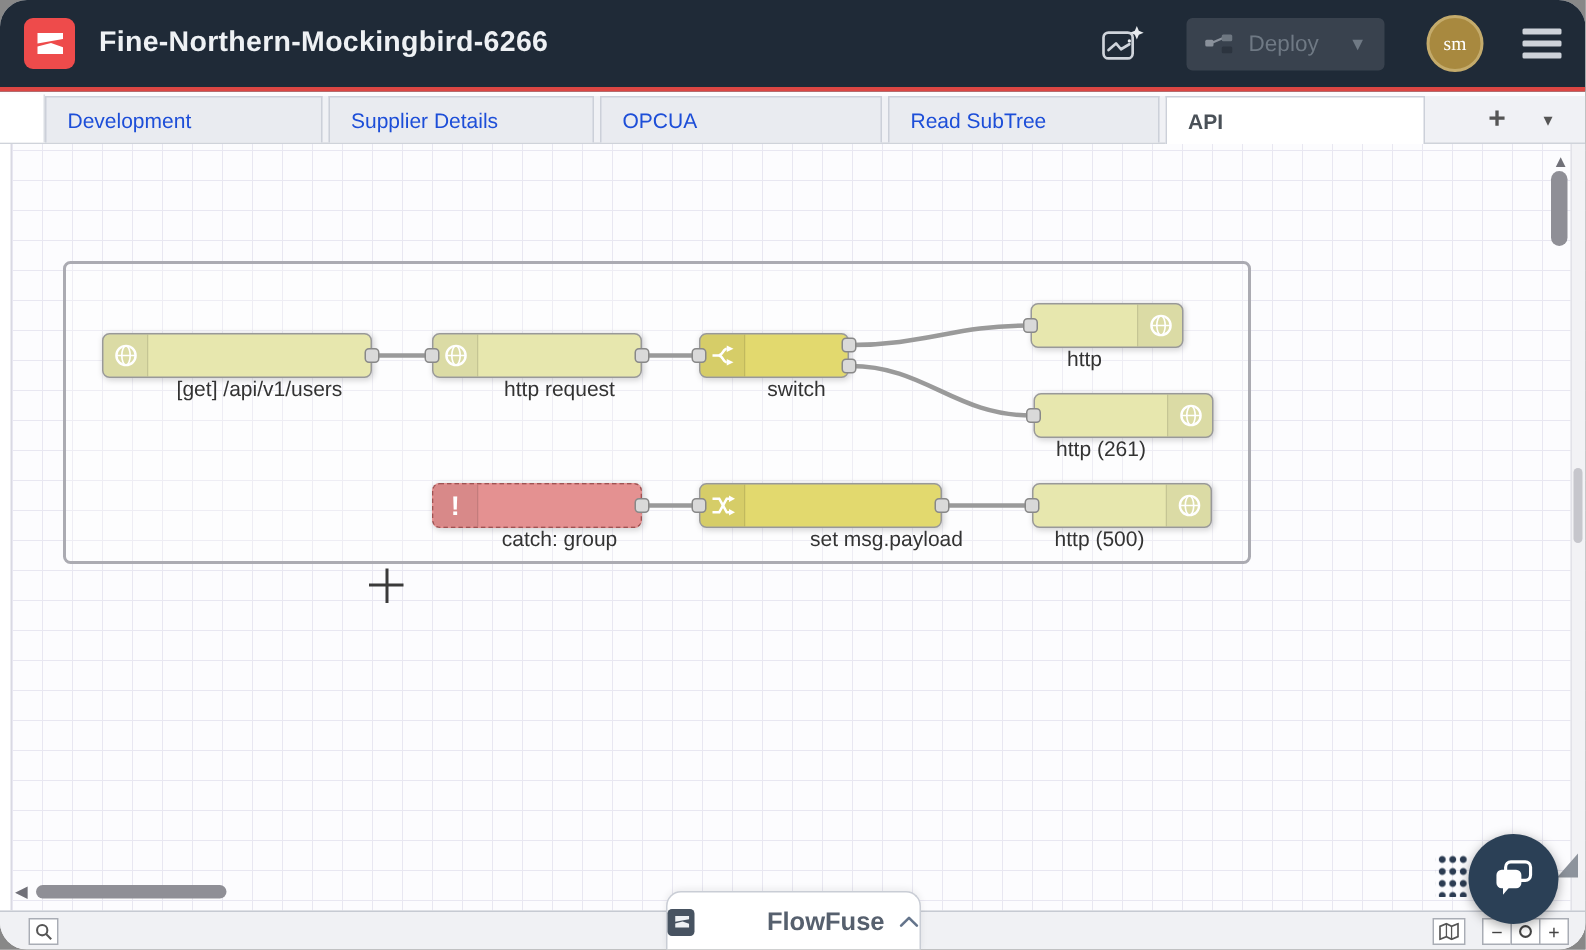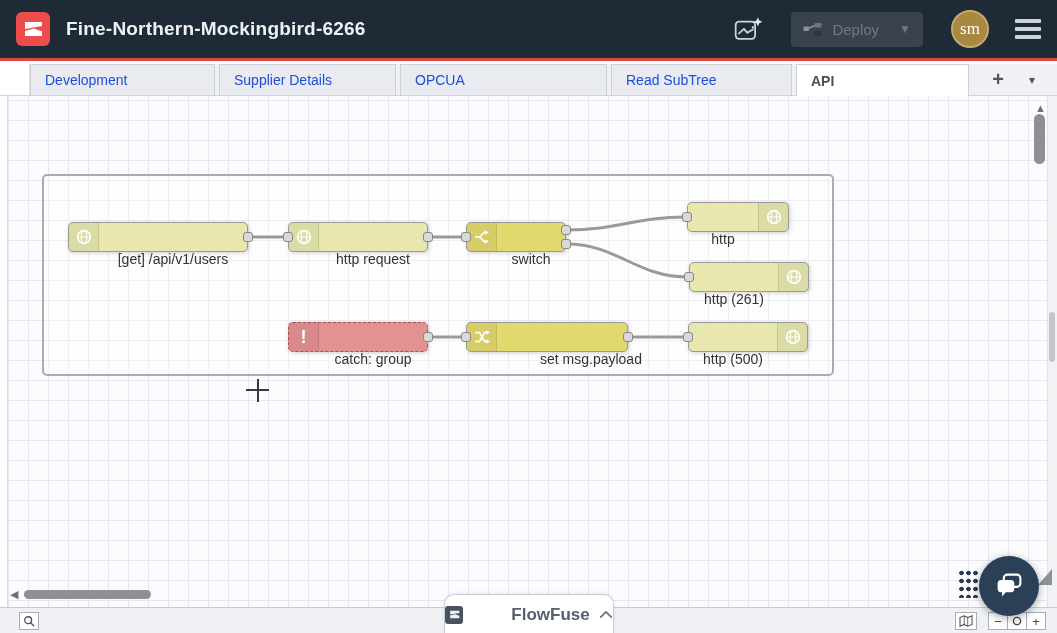--- a/index.html
+++ b/index.html
@@ -1,46 +1,46 @@
 <!DOCTYPE html>
 <html><head>
 <meta charset="utf-8">
 <style>
   html,body{margin:0;padding:0;background:#888;}
   *{box-sizing:border-box;}
   #app{position:relative;width:1057px;height:633px;background:#fcfcfe;overflow:hidden;
-       font-family:"Liberation Sans",sans-serif;}
+       font-family:"Liberation Sans",sans-serif;border-radius:18px;}
 
   
   .header{position:absolute;top:0;left:0;right:0;height:61px;background:#1f2a37;
           border-bottom:3px solid #dc4643;display:flex;align-items:center;padding:0 16px;}
   .logo{width:34px;height:34px;background:#ee4b4b;border-radius:6px;display:flex;
         align-items:center;justify-content:center;flex:0 0 auto;}
   .hdr-title{color:#eef1f4;font-size:19px;font-weight:600;margin-left:16px;letter-spacing:.2px;
              flex:1 1 auto;white-space:nowrap;}
   .ai-btn{width:40px;height:38px;display:flex;align-items:center;justify-content:center;margin-right:22px;}
   .deploy{height:35px;background:#39424e;border-radius:4px;display:flex;align-items:center;
           padding:0 12px;margin-right:28px;}
   .deploy-label{color:#6f7984;font-size:15px;margin:0 10px 0 10px;}
   .deploy-caret{color:#6f7984;font-size:12px;padding-left:10px;}
   .avatar{width:38px;height:38px;border-radius:50%;background:#a8893f;border:2px solid #c4ab6b;
           color:#fff;display:flex;align-items:center;justify-content:center;
-          font-family:"Liberation Serif",serif;font-size:17px;margin-right:26px;}
+          font-family:"Liberation Serif",serif;font-size:13px;margin-right:26px;}
   .hamburger{display:flex;flex-direction:column;gap:4px;cursor:pointer;}
   .hamburger span{display:block;width:26px;height:4px;background:#cdd2d9;border-radius:1px;}
 
   
   .tabbar{position:absolute;top:64px;left:0;right:0;height:32px;background:#f0f1f5;
           border-bottom:1px solid #cfd3da;display:flex;align-items:flex-end;}
   .tab-lead{width:30px;height:32px;background:#fff;border-right:1px solid #dadde3;flex:0 0 auto;}
   .tab{height:31px;display:flex;align-items:center;padding:0 14px;background:#e9ebf0;
        border:1px solid #ccd0d9;border-bottom:none;margin-right:4px;color:#1d4ed8;
        font-size:14px;white-space:nowrap;overflow:hidden;flex:0 0 auto;cursor:pointer;}
   .tab.active{background:#fff;color:#4a5158;font-weight:700;height:32px;margin-bottom:-1px;}
-  .t0{width:185px}.t1{width:177px}.t2{width:207px}.t3{width:181px}.t4{width:173px}
+  .t0{width:185px}.t1{width:177px}.t2{width:188px}.t3{width:181px}.t4{width:173px}
   .tab-spacer{flex:1 1 auto;}
   .tab-add{width:34px;height:31px;display:flex;align-items:center;justify-content:center;
            color:#555;font-size:20px;font-weight:700;cursor:pointer;}
   .tab-caret{width:34px;height:31px;display:flex;align-items:center;justify-content:center;
              color:#555;font-size:12px;cursor:pointer;margin-right:8px;}
 
   
   .canvas{position:absolute;top:96px;left:0;right:0;bottom:26px;background:#fcfcfe;
           background-image:linear-gradient(#e8e7f1 1px,transparent 1px),
                            linear-gradient(90deg,#e8e7f1 1px,transparent 1px);

